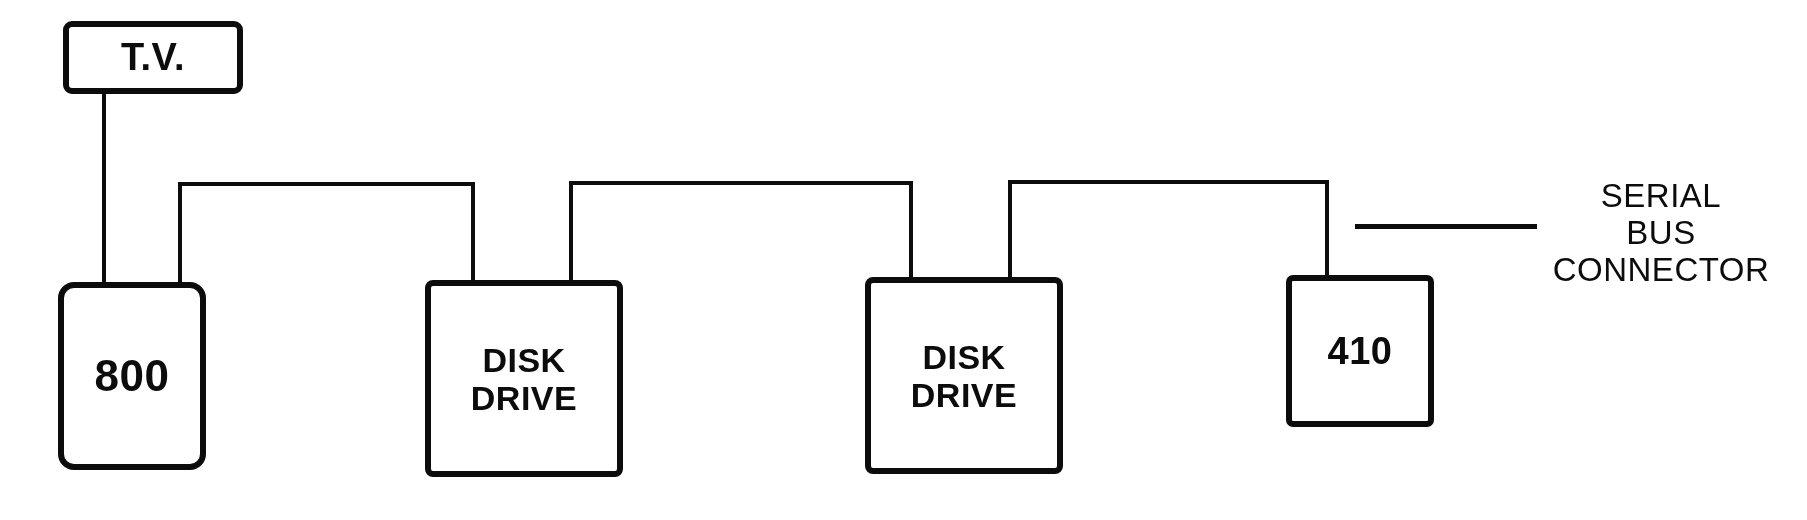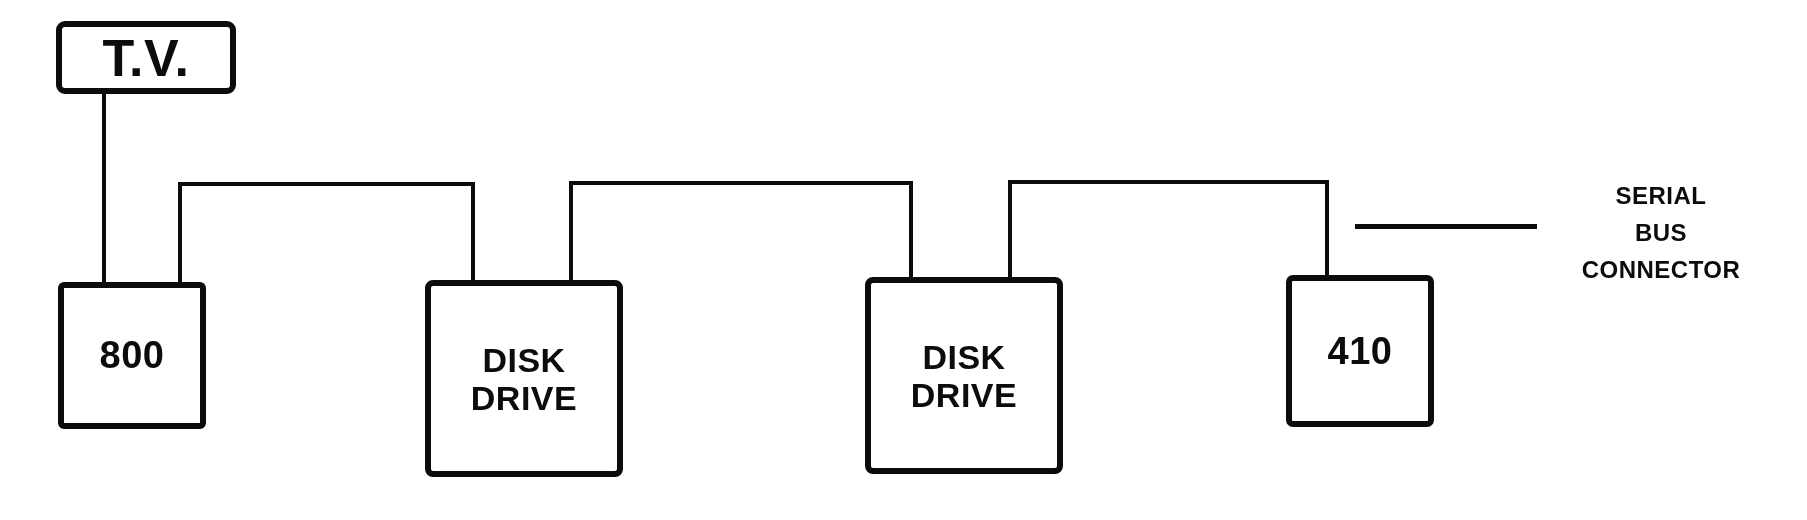--- a/index.html
+++ b/index.html
@@ -22,22 +22,22 @@
     border: 6px solid #0c0c0c;
     background: #ffffff;
     display: flex;
     align-items: center;
     justify-content: center;
     text-align: center;
     font-weight: bold;
     white-space: pre-line;
     letter-spacing: 0.5px;
   }
-  .box.tv      { left: 56px;   top: 21px;  width: 180px; height: 73px;  font-size: 52px; border-radius: 9px; }
-  .box.b800    { left: 58px;   top: 282px; width: 148px; height: 147px; font-size: 38px; border-radius: 6px; }
+  .box.tv      { left: 63px;   top: 21px;  width: 180px; height: 73px;  font-size: 38px; border-radius: 9px; }
+  .box.b800    { left: 58px;   top: 282px; width: 148px; height: 188px; font-size: 44px; border-radius: 16px; }
   .box.dd1     { left: 425px;  top: 280px; width: 198px; height: 197px; font-size: 34px; line-height: 38px; border-radius: 8px; }
   .box.dd2     { left: 865px;  top: 277px; width: 198px; height: 197px; font-size: 34px; line-height: 38px; border-radius: 8px; }
   .box.b410    { left: 1254px; top: 275px; width: 148px; height: 152px; font-size: 38px; border-radius: 7px; margin-left: 32px; }
 
   .line {
     position: absolute;
     background: #0c0c0c;
   }
   
   .tv-drop   { left: 102px;  top: 90px;  width: 4px;   height: 196px; }
@@ -55,22 +55,22 @@
   .b3-down   { left: 1325px; top: 180px; width: 4px;   height: 99px; }
   
   .pointer   { left: 1355px; top: 224px; width: 182px; height: 5px; }
 
   .callout-label {
     position: absolute;
     left: 1527px;
     top: 177px;
     width: 268px;
     text-align: center;
-    font-weight: bold;
-    font-size: 24px;
+    font-weight: normal;
+    font-size: 33px;
     line-height: 37px;
     white-space: pre-line;
     letter-spacing: 0.5px;
   }
 </style>
 </head>
 <body>
 
 <div class="canvas">
 

